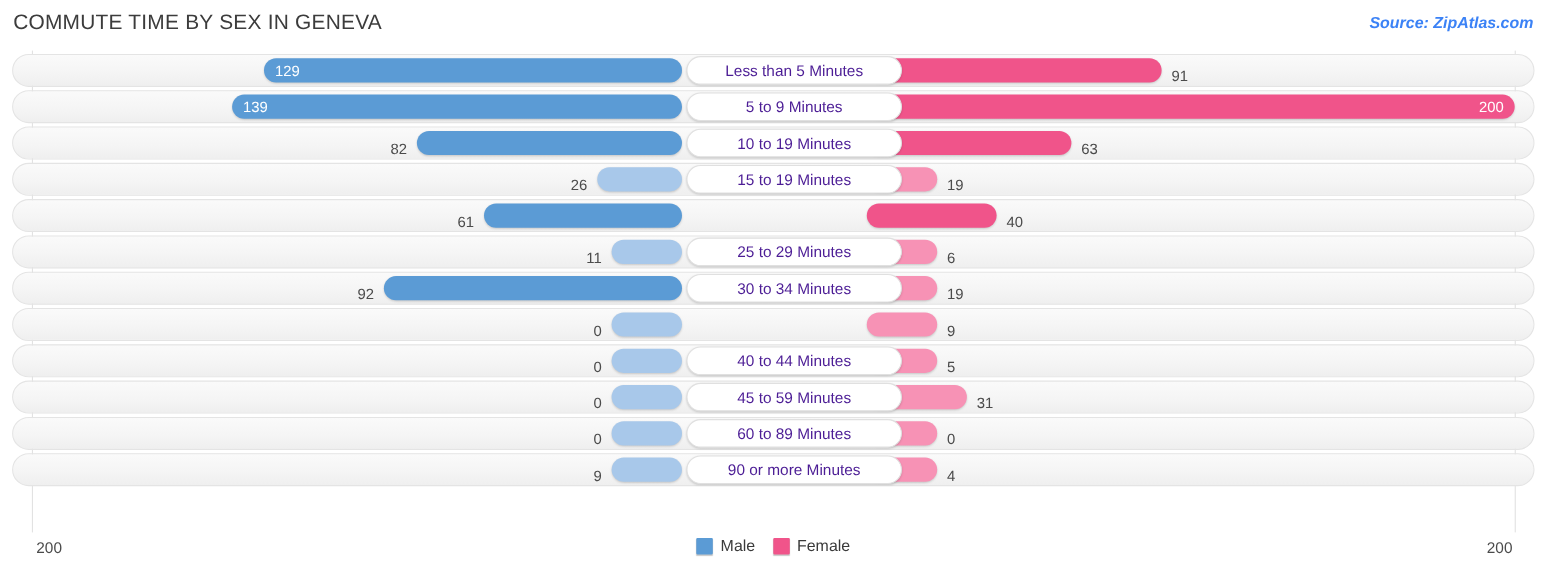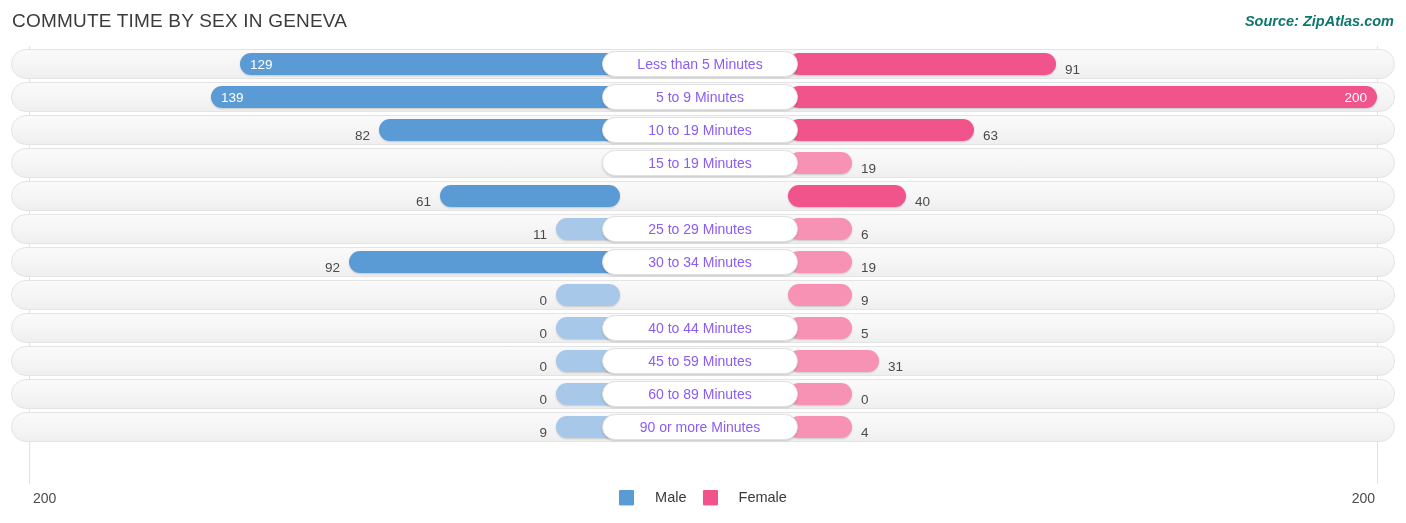--- a/index.html
+++ b/index.html
@@ -38,21 +38,21 @@
     color: #3c3c3c;
     white-space: nowrap;
   }
   .chart-source {
     position: absolute;
     right: 12px;
     top: 13px;
     font-size: 14.5px;
     font-style: italic;
     font-weight: bold;
-    color: #0f766e;
+    color: #3b82f6;
     white-space: nowrap;
   }
 
   
   .plot {
     position: absolute;
     left: 0;
     top: 46px;
     width: 1406px;
     height: 438px;
@@ -138,33 +138,33 @@
     color: #4b4b4b;
     white-space: nowrap;
     margin-top: 11px;
   }
   .half.male .bar-value-out  { margin-right: 9px; }
   .half.female .bar-value-out { margin-left: 9px; }
 
   
   .center-label {
     position: absolute;
-    left: 602px;
+    left: 624px;
     top: 2px;
     width: 196px;
     height: 26px;
     background: #ffffff;
     border: 1px solid #e0e0e0;
     border-radius: 13px;
     box-shadow: 0 1px 2px rgba(0,0,0,0.16);
     display: flex;
     align-items: center;
     justify-content: center;
     font-size: 14px;
-    color: #8b5cf6;
+    color: #4c1d95;
     white-space: nowrap;
     z-index: 3;
     box-sizing: border-box;
   }
 
   
   .footer {
     position: absolute;
     left: 0;
     top: 484px;
@@ -185,22 +185,22 @@
     left: 0;
     right: 0;
     top: 5px;
     display: flex;
     justify-content: center;
     align-items: center;
     gap: 16px;
   }
   .legend-item {
     display: flex;
-    align-items: center;
-    gap: 21px;
+    align-items: flex-start;
+    gap: 7px;
   }
   .legend-swatch {
     width: 15px;
     height: 15px;
     border-radius: 1px;
     box-shadow: 0 1px 1px rgba(0,0,0,0.22);
   }
   .legend-text {
     font-size: 14.5px;
     color: #3a3a3a;
@@ -253,20 +253,24 @@
           <div class="bar male" style="width: 241px; background: rgb(91, 155, 213);"></div>
         </div>
         <div class="half female">
           <div class="bar female" style="width: 186px; background: rgb(240, 84, 138);"></div>
           <span class="bar-value-out">63</span>
         </div>
         <div class="center-label">10 to 19 Minutes</div>
       </div>
       <div class="row">
         <div class="track"></div>
+        <div class="half male">
+          <span class="bar-value-out">26</span>
+          <div class="bar male" style="width: 77px; background: rgb(168, 200, 234);"></div>
+        </div>
         <div class="half female">
           <div class="bar female" style="width: 64px; background: rgb(247, 146, 181);"></div>
           <span class="bar-value-out">19</span>
         </div>
         <div class="center-label">15 to 19 Minutes</div>
       </div>
       <div class="row">
         <div class="track"></div>
         <div class="half male">
           <span class="bar-value-out">61</span>

